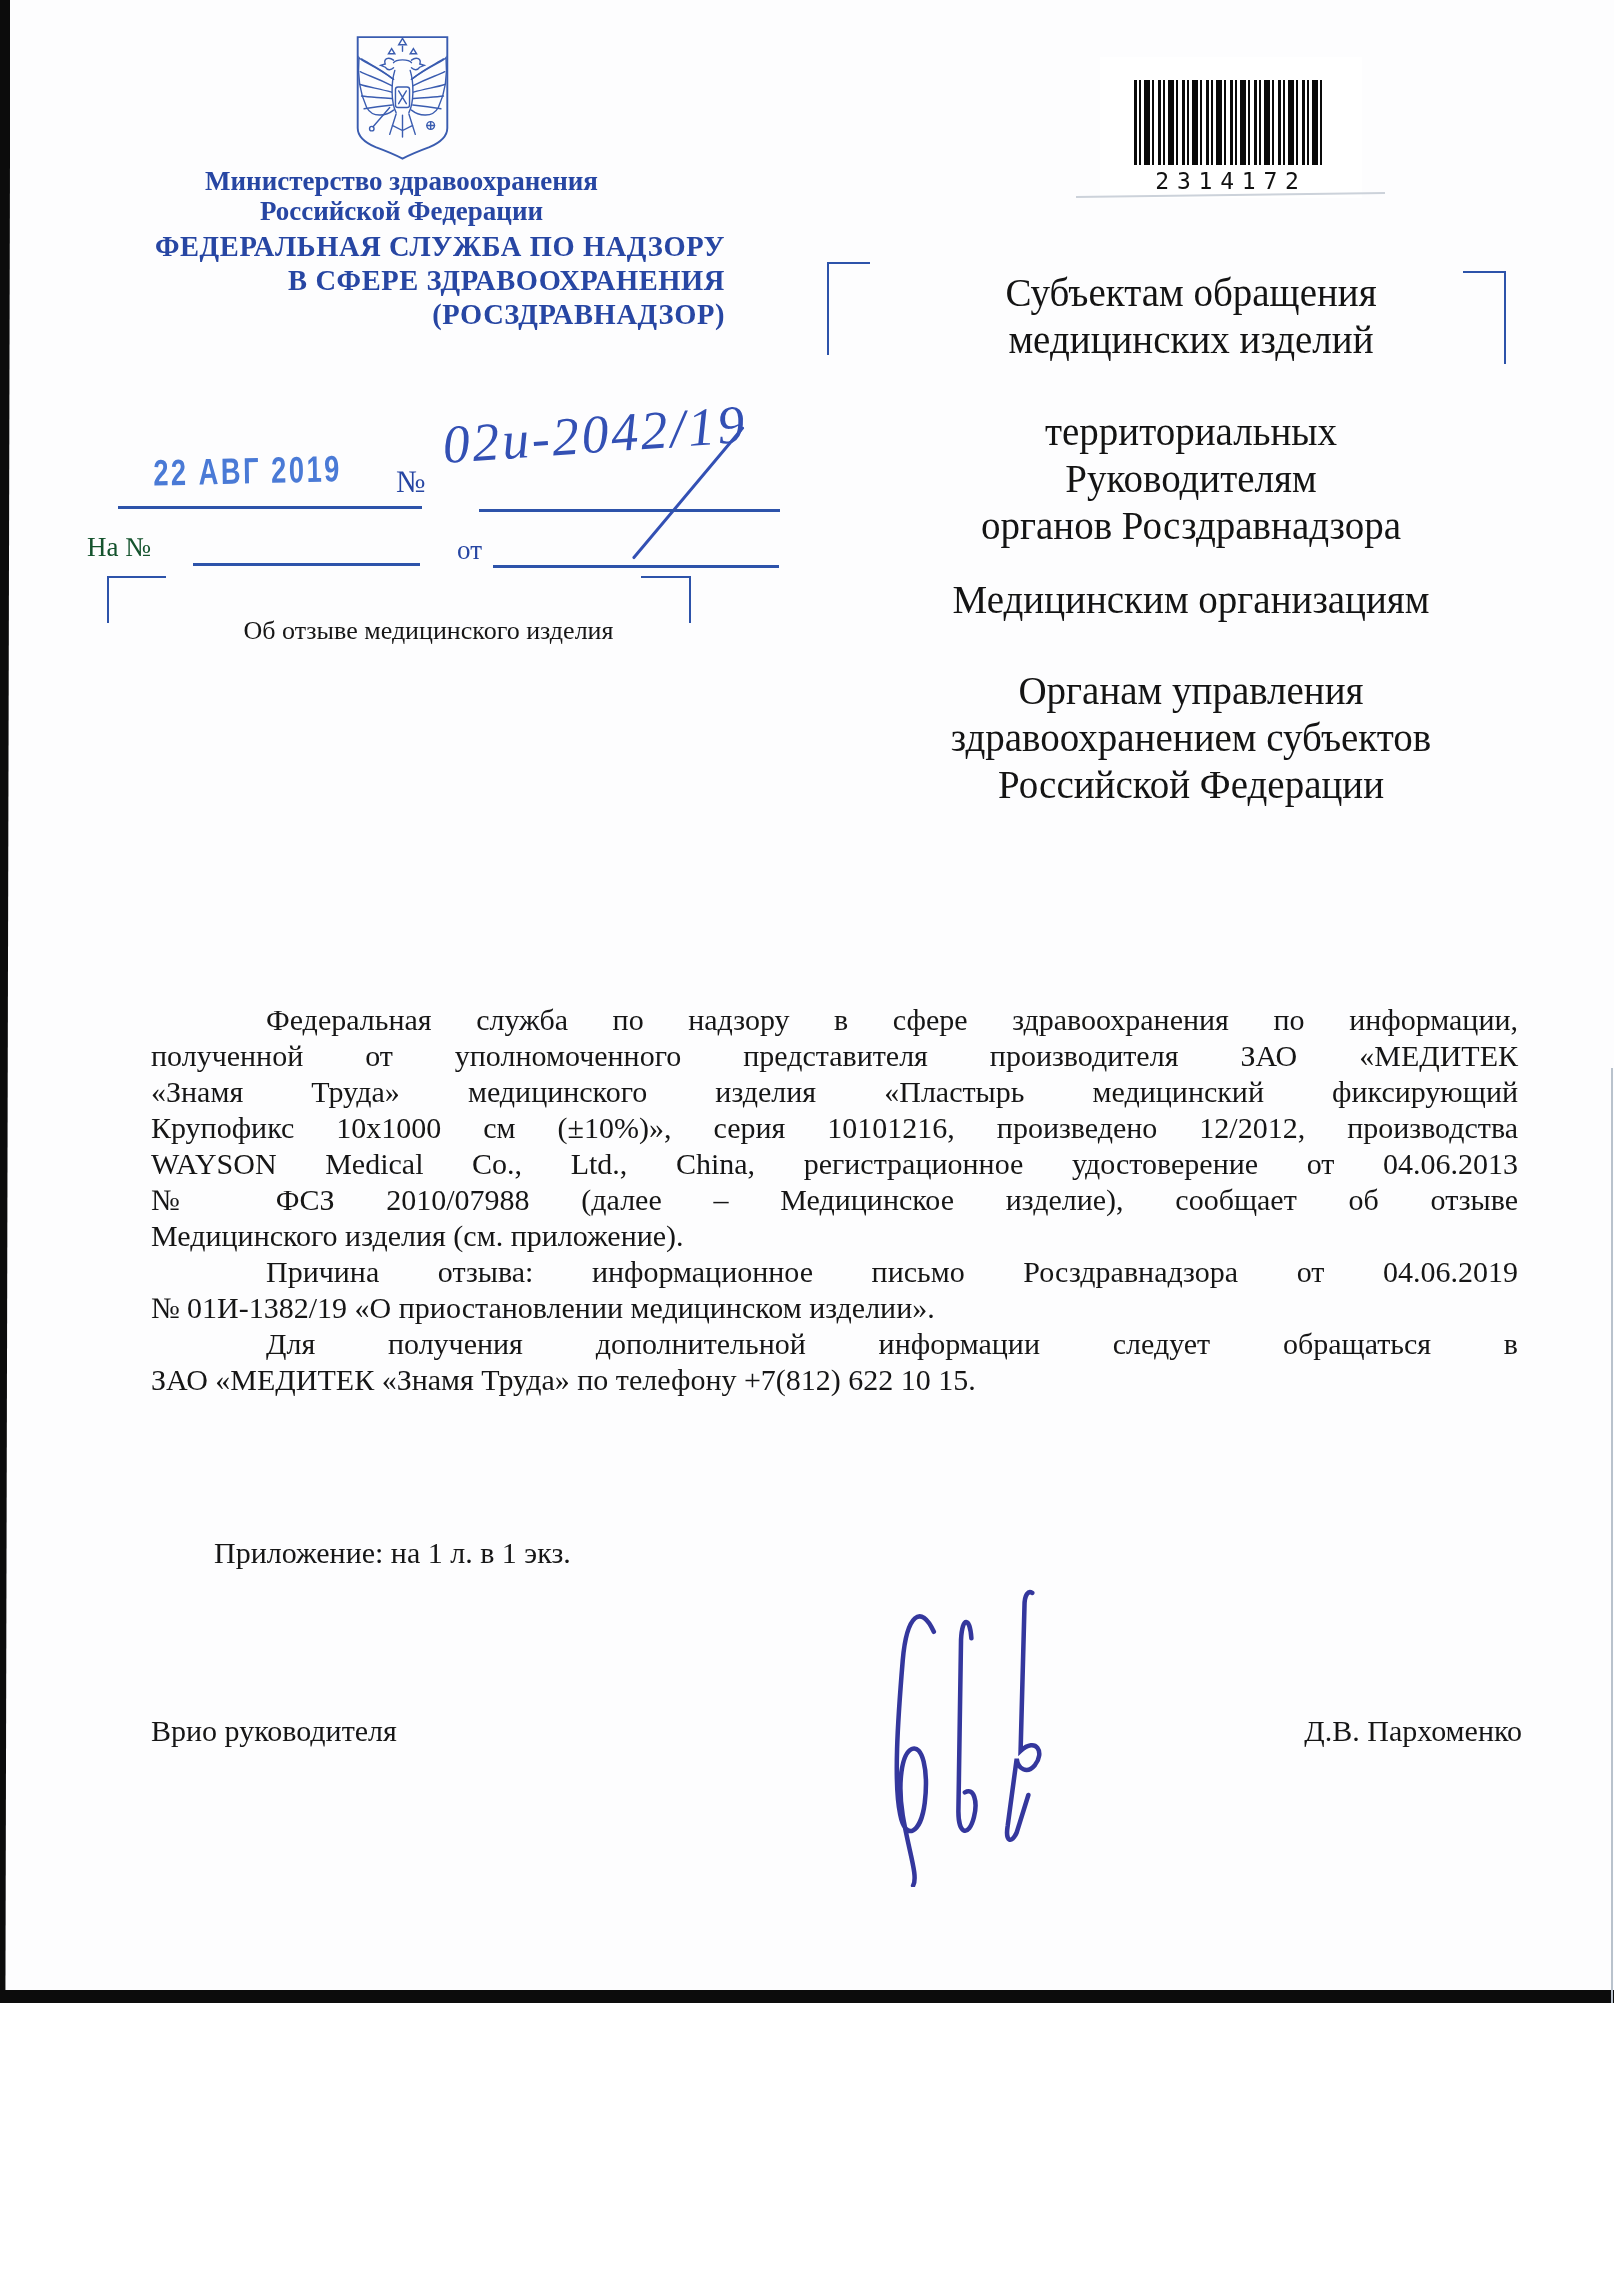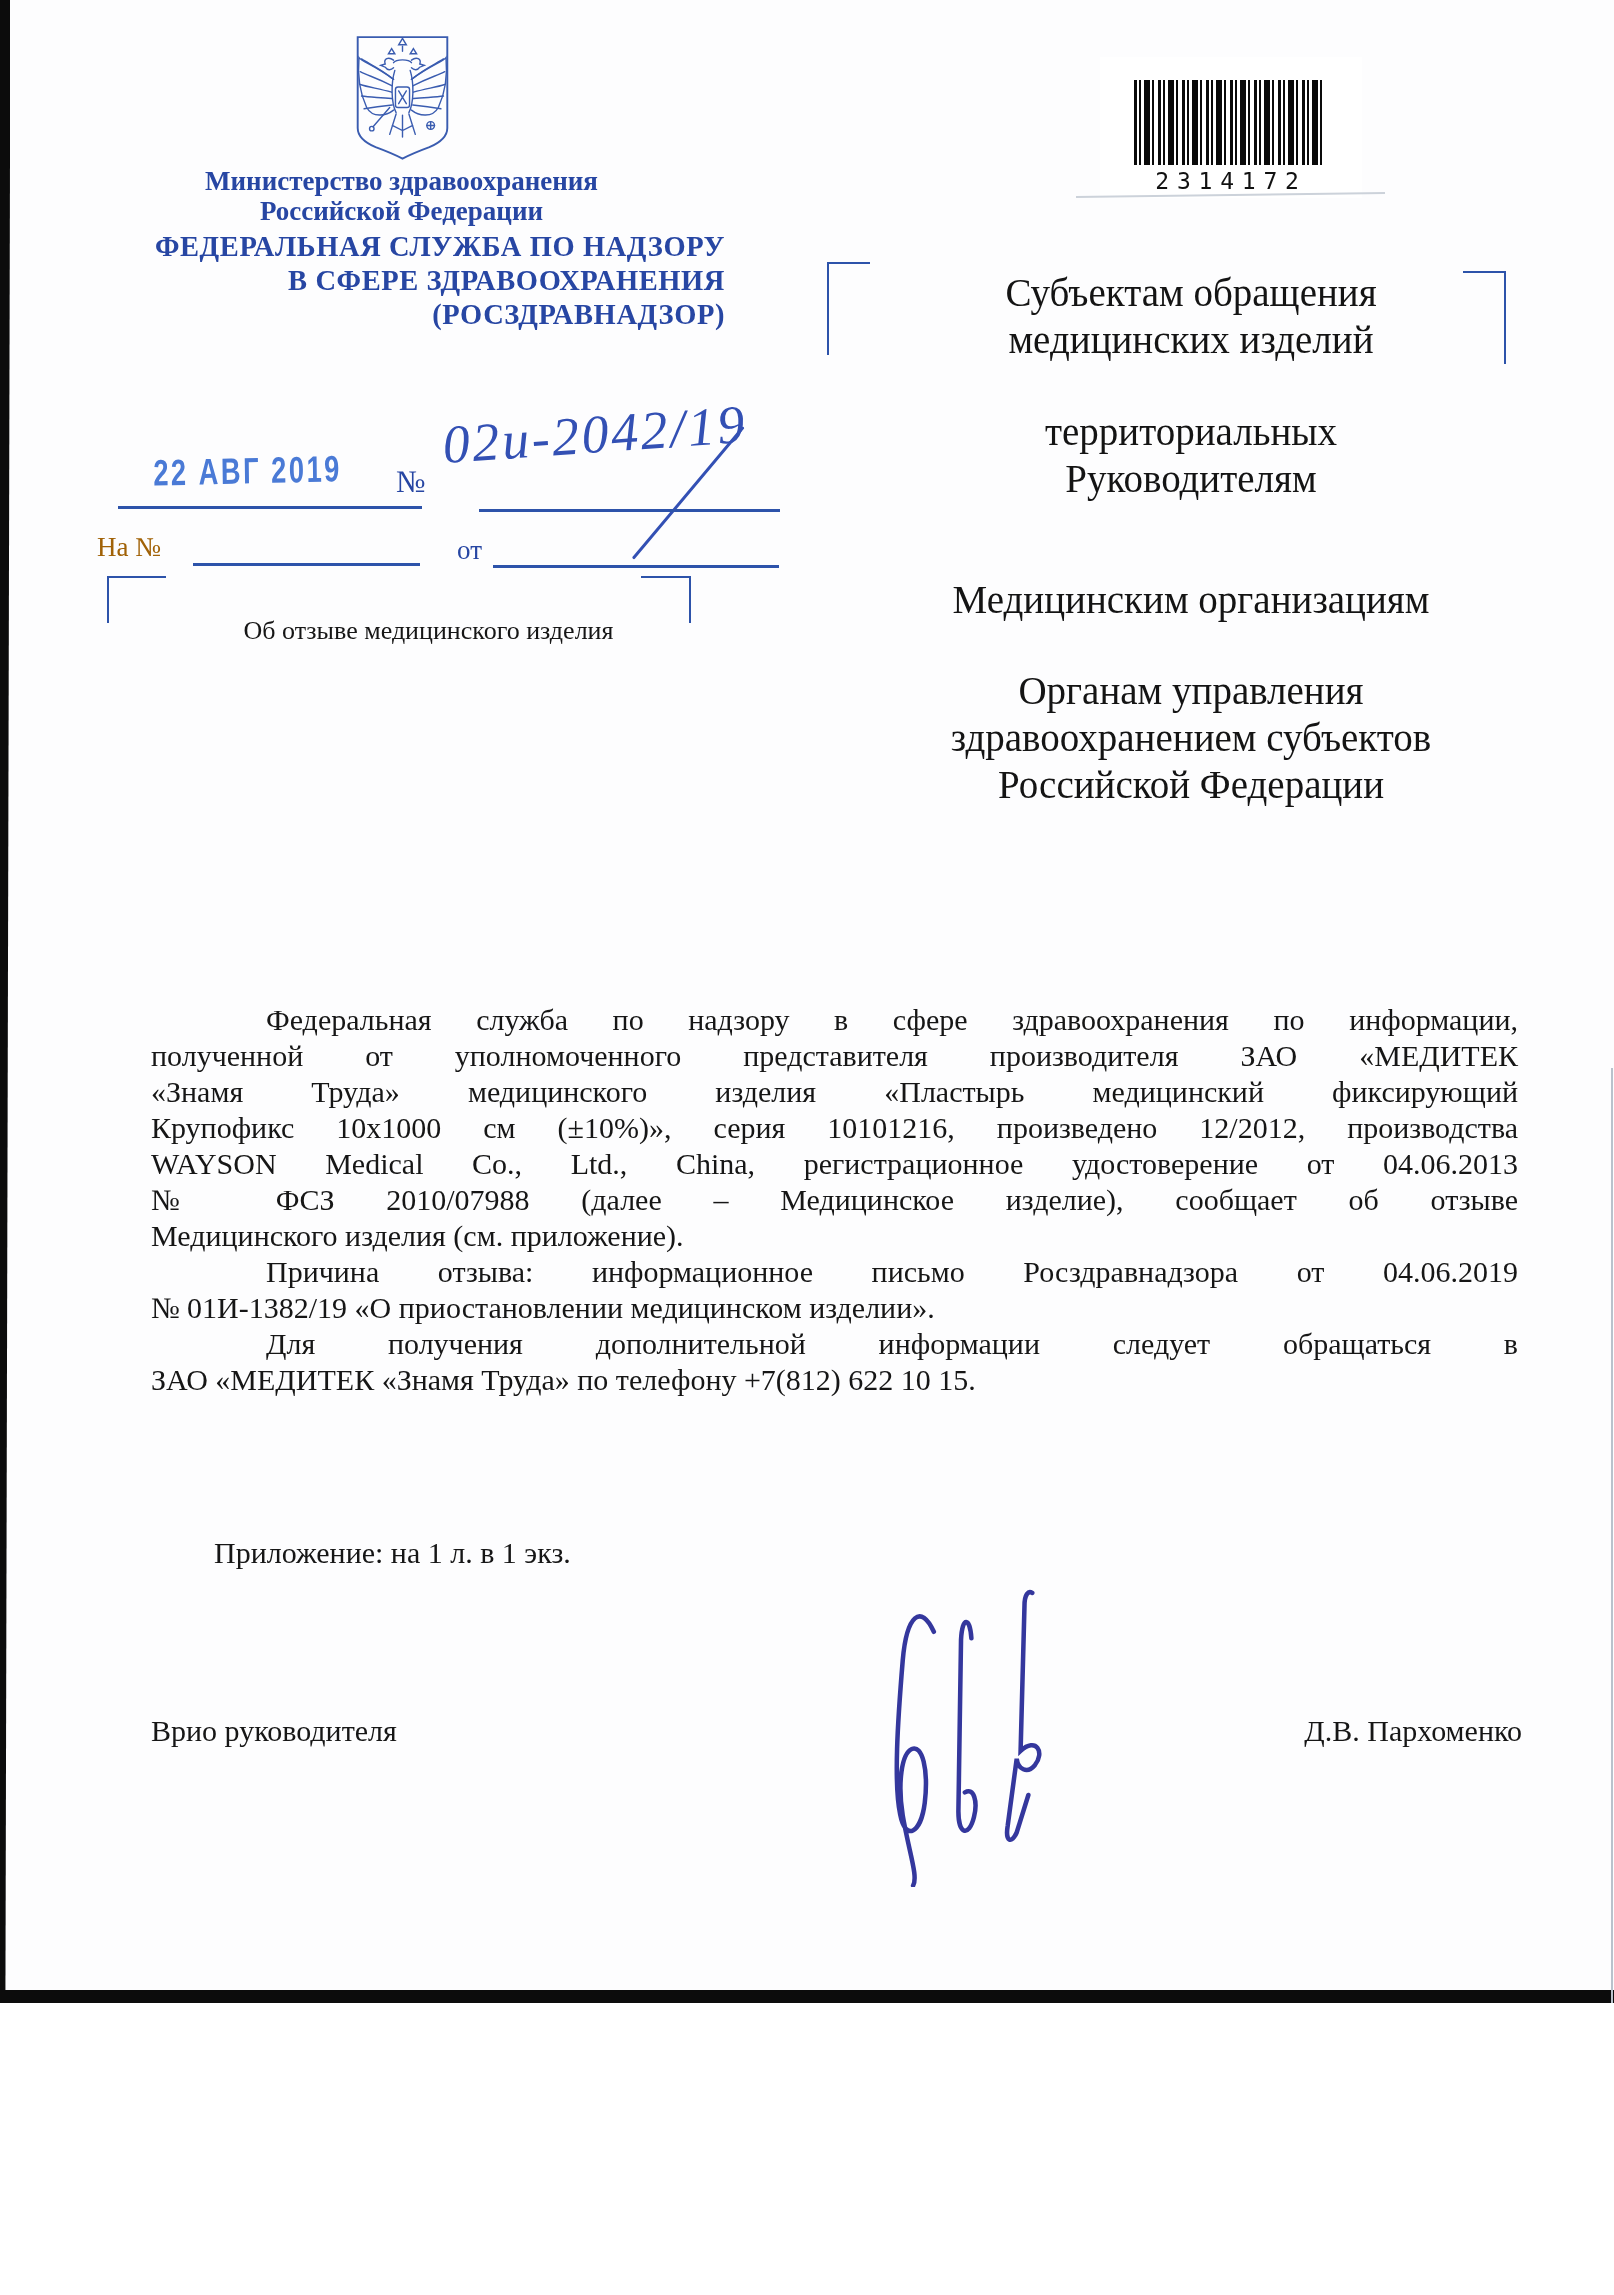--- a/index.html
+++ b/index.html
@@ -40,21 +40,21 @@
   .handwritten-no{position:absolute;left:445px;top:414px;font-size:54px;font-style:italic;
     color:#3350b4;white-space:nowrap;transform:rotate(-4deg);transform-origin:left bottom;
     letter-spacing:2.6px;}
   .pen-slash{position:absolute;left:742px;top:427px;width:3.2px;height:172px;background:#3350b4;
     transform:rotate(40deg);transform-origin:top center;border-radius:1.9px;}
   .rule{position:absolute;height:2.6px;background:#2d53aa;}
   .u1{left:118px;top:506px;width:304px;}
   .u2{left:479px;top:509px;width:301px;}
   .u3{left:193px;top:563px;width:227px;}
   .u4{left:493px;top:565px;width:286px;}
-  .na-label{position:absolute;left:97px;top:532px;font-size:27px;color:#a16207;}
+  .na-label{position:absolute;left:87px;top:532px;font-size:27px;color:#14532d;}
   .ot-label{position:absolute;left:457px;top:535px;font-size:27px;color:#2746a3;}
 
   
   .corner{position:absolute;border:0 solid #2d53aa;}
   .c-subj-l{left:107px;top:576px;width:57px;height:45px;border-left-width:2.6px;border-top-width:2.6px;}
   .c-subj-r{left:641px;top:576px;width:48px;height:45px;border-right-width:2.6px;border-top-width:2.6px;}
   .c-addr-l{left:827px;top:262px;width:41px;height:91px;border-left-width:2.6px;border-top-width:2.6px;}
   .c-addr-r{left:1463px;top:271px;width:41px;height:91px;border-right-width:2.6px;border-top-width:2.6px;}
 
   .subject{position:absolute;left:137px;top:616px;width:583px;text-align:center;font-size:26px;}
@@ -153,20 +153,21 @@
 
   <div class="subject">Об отзыве медицинского изделия</div>
 
   <div class="addr addr-1">
     <div>Субъектам обращения</div>
     <div>медицинских изделий</div>
   </div>
   <div class="addr addr-2">
     <div>территориальных</div>
     <div>Руководителям</div>
+    <div>органов Росздравнадзора</div>
   </div>
   <div class="addr addr-3">
     <div>Медицинским организациям</div>
   </div>
   <div class="addr addr-4">
     <div>Органам управления</div>
     <div>здравоохранением субъектов</div>
     <div>Российской Федерации</div>
   </div>
 

